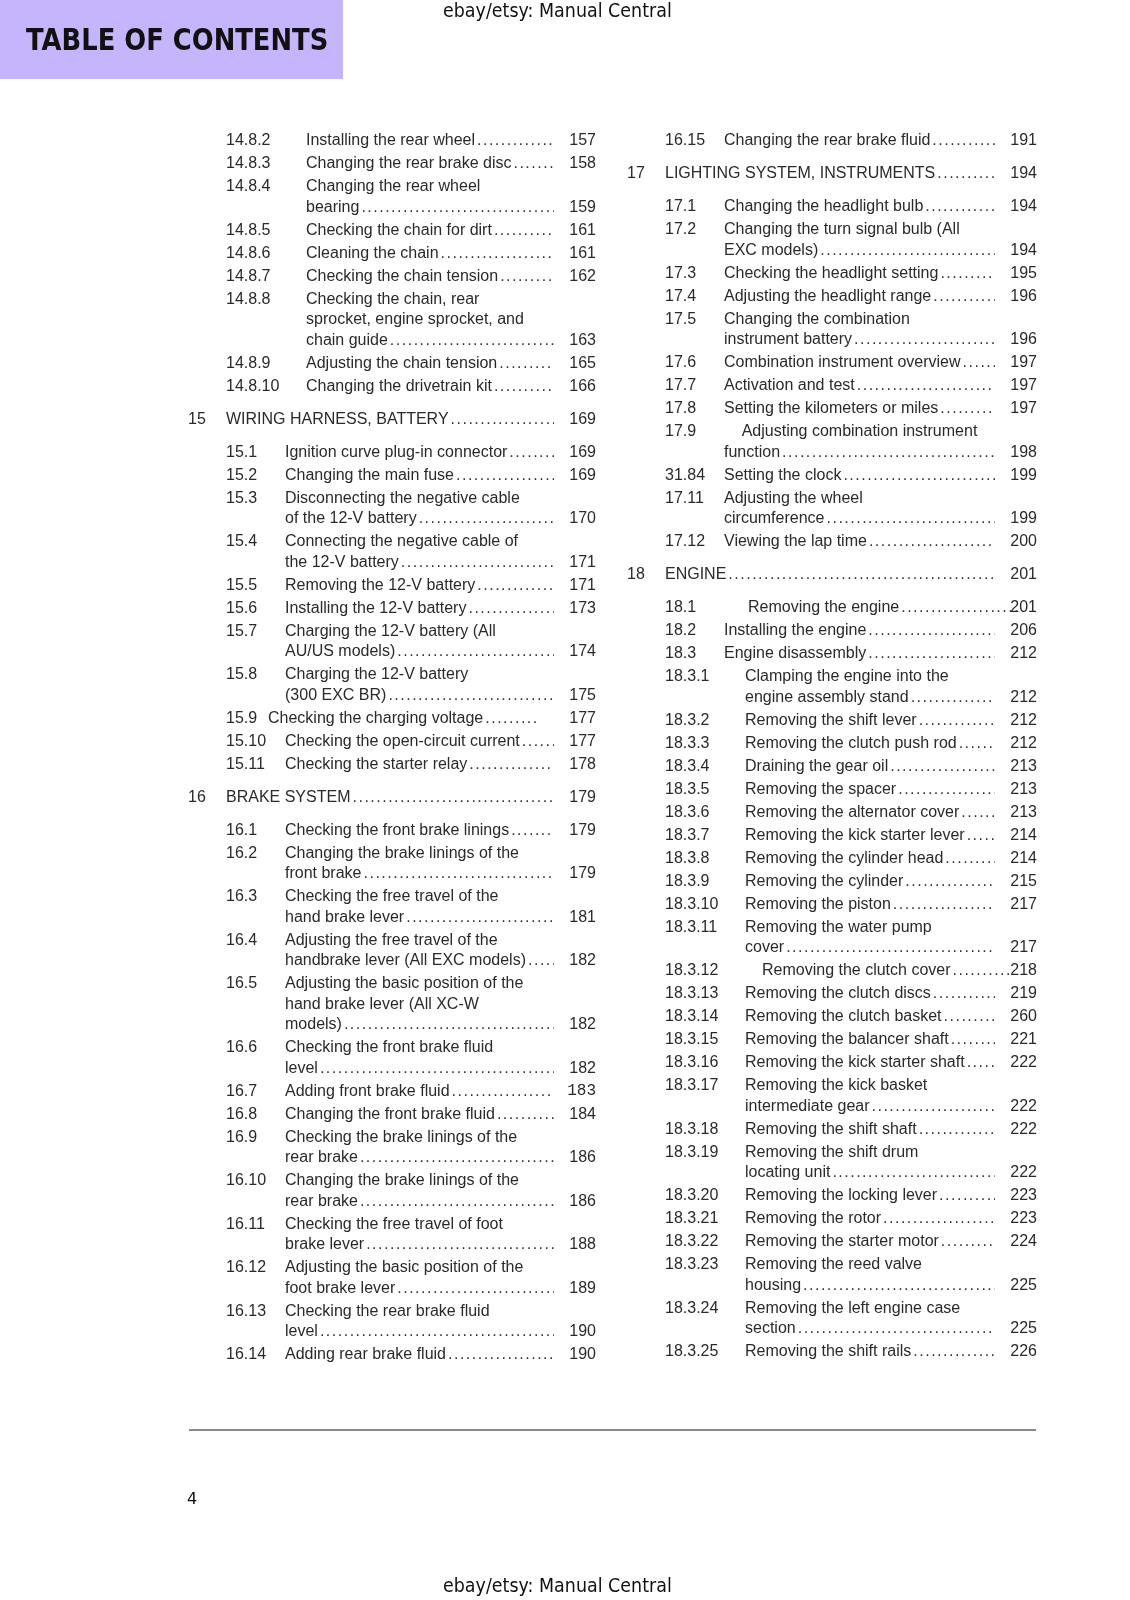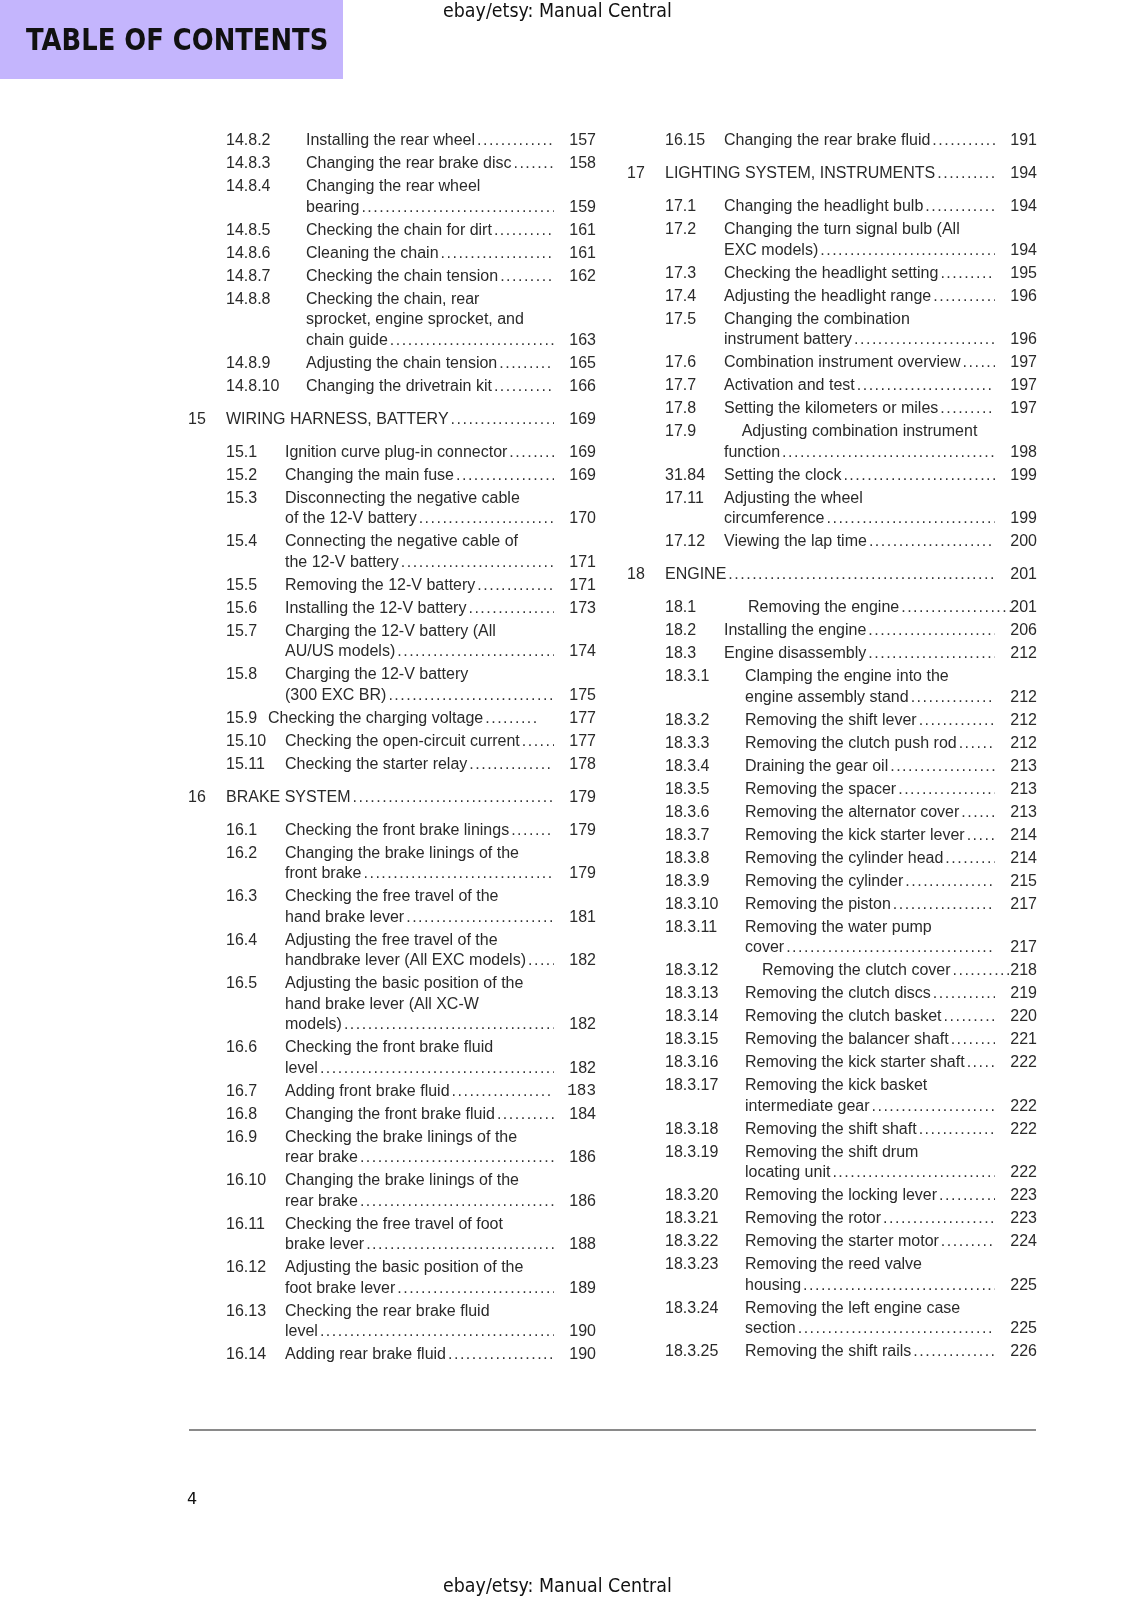--- a/index.html
+++ b/index.html
@@ -727,21 +727,21 @@
       <span class="page" style="left: 336px; width: 36px; top: 0px;">219</span>
     </div>
     <div class="row toc-entry" style="top: 1006px; left: 665px; width: 372px;">
       <span class="num">18.3.14</span>
       <div class="txt" style="left: 80px; width: 250px;">
         <div class="line lastline">
           <span class="t">Removing the clutch basket</span>
           <span class="dots"></span>
         </div>
       </div>
-      <span class="page" style="left: 336px; width: 36px; top: 0px;">220</span>
+      <span class="page" style="left: 336px; width: 36px; top: 0px;">260</span>
     </div>
     <div class="row toc-entry" style="top: 1029px; left: 665px; width: 372px;">
       <span class="num">18.3.15</span>
       <div class="txt" style="left: 80px; width: 250px;">
         <div class="line lastline">
           <span class="t">Removing the balancer shaft</span>
           <span class="dots"></span>
         </div>
       </div>
       <span class="page" style="left: 336px; width: 36px; top: 0px;">221</span>

